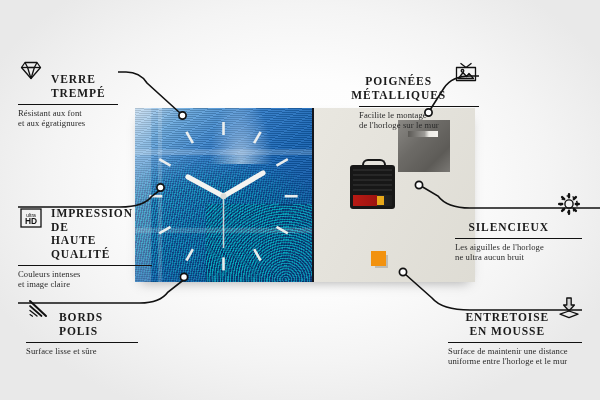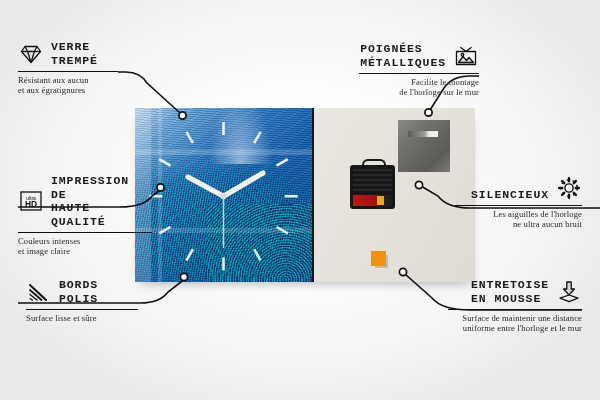--- a/index.html
+++ b/index.html
@@ -13,33 +13,33 @@
       radial-gradient(ellipse 58% 62% at 50% 46%, #ffffff 0%, #fdfdfd 42%, #f4f4f4 72%, #e9e9e9 100%);
   }
   
   #wires{position:absolute;left:0;top:0;width:600px;height:400px;pointer-events:none;}
 
   
   .feat{position:absolute;}
   .feat .head{display:flex;align-items:center;gap:7px;}
   .feat.right .head{flex-direction:row;justify-content:flex-end;}
   .feat .title{
-    font-family:Liberation Mono, monospace;
+    font-family:Liberation Serif, serif;
     font-weight:700;font-size:11.5px;letter-spacing:.9px;
-    color:#1b1b1b;line-height:13.5px;text-transform:uppercase;
+    color:#1b1b1b;line-height:13.5px;text-transform:uppercase;margin-top:33px;
   }
   .feat.left .title{text-align:left;}
-  .feat.right .title{text-align:left;}
+  .feat.right .title{text-align:center;}
   .feat .rule{height:1px;background:#111;margin-top:4px;}
   .feat .sub{
     font-family:"Liberation Serif", serif;
     font-size:8.6px;line-height:10.4px;color:#2a2a2a;margin-top:3px;
     letter-spacing:.1px;
   }
-  .feat.right .sub{text-align:right;}
+  .feat.right .sub{text-align:left;}
   .ico{width:26px;height:26px;flex:0 0 26px;display:block;}
   .ico svg{display:block;}
 
   
   #product{position:absolute;left:135px;top:108px;width:340px;height:174px;
     box-shadow:0 6px 12px -6px rgba(0,0,0,.35);}
   #clockface{position:absolute;left:0;top:0;width:177px;height:174px;overflow:hidden;
     background:#1f6fc4;border-right:2px solid #14161c;}
   #clockface .g1{position:absolute;inset:0;
     background:
@@ -168,21 +168,21 @@
           <path d="M3.5 10.5 H22.5"></path>
               <path d="M7 5.5 L9.6 10.5 L13 21.5"></path>
               <path d="M19 5.5 L16.4 10.5 L13 21.5"></path>
           <path d="M9.6 10.5 H16.4"></path>
             </g>
           </svg>
       </span>
       <span class="title"><span>VERRE</span><br><span>TREMPÉ</span></span>
     </div>
     <div class="rule" style="width:100px;"></div>
-    <div class="sub"><span>Résistant aux aucun</span><br><span>et aux égratignures</span></div>
+    <div class="sub"><span>Résistant aux font</span><br><span>et aux égratignures</span></div>
   </div>
 
   <div class="feat left" style="left:18px;top:174px;width:134px;">
     <div class="head">
       <span class="ico">
         <svg viewBox="0 0 26 26">
           <rect x="3" y="4" width="20" height="18" fill="none" stroke="#111" stroke-width="1.3"></rect>
           <text x="13" y="11.6" font-family="Liberation Sans, sans-serif" font-size="5" text-anchor="middle" fill="#111">ultra</text>
           <text x="13" y="19.4" font-family="Liberation Sans, sans-serif" font-size="8.4" font-weight="bold" text-anchor="middle" fill="#111">HD</text>
         </svg>

